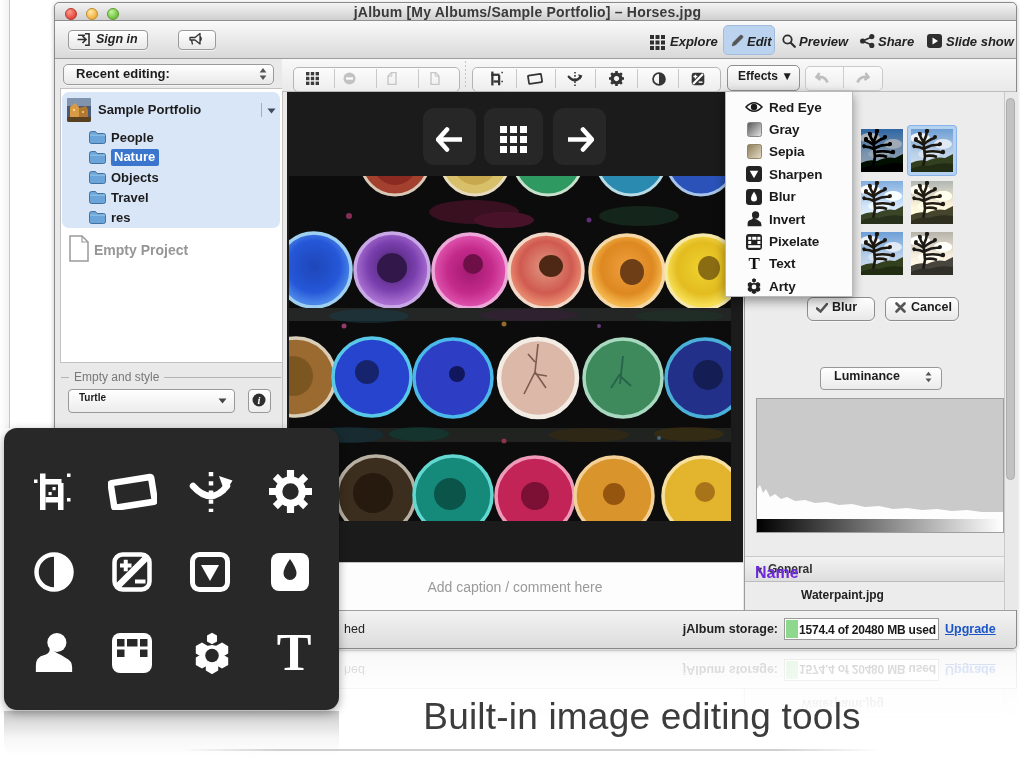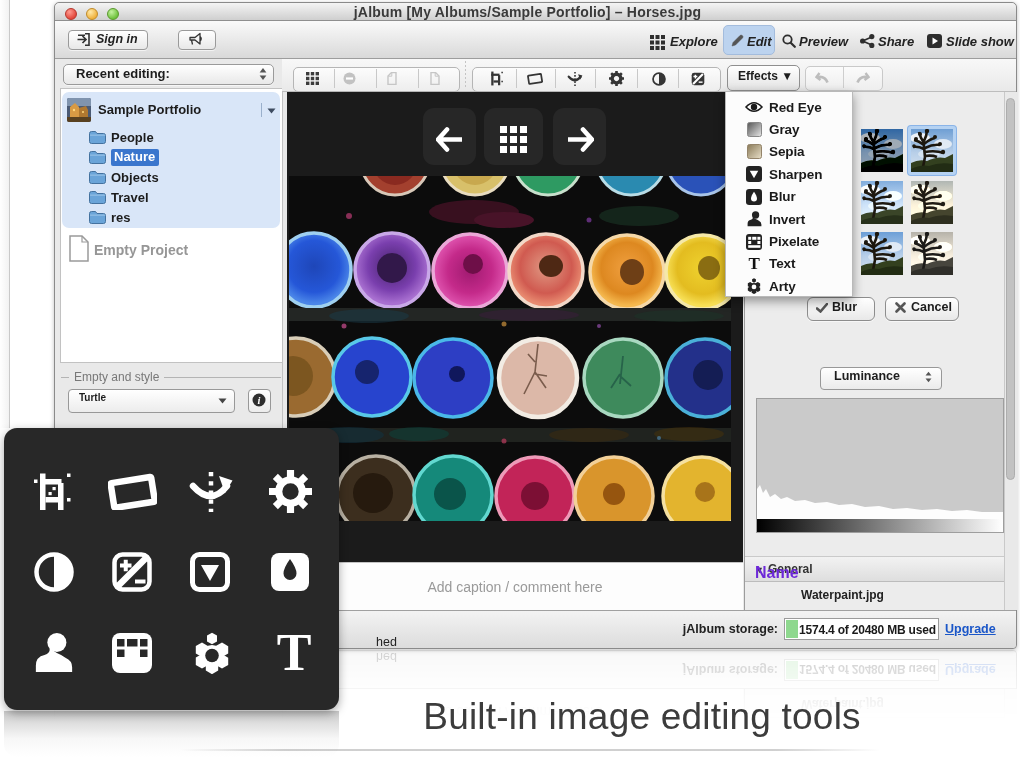--- a/index.html
+++ b/index.html
@@ -456,21 +456,21 @@
         </svg>
     </div>
     <div class="abs" style="left:11px;top:427px;width:246px;height:13px;border:1px solid #9e9e9e;border-top:none;background:linear-gradient(90deg,#000,#fff);"></div>
     <div class="sechdr" style="top:464px;width:260px;"><span style="font-size:9px;margin:0 4px 0 10px;">▼</span>General</div>
     <div class="abs" style="left:10px;top:472px;font-size:16px;font-weight:bold;color:#6d28d9;">Name</div>
     <div class="abs" style="left:56px;top:496px;font-size:12px;font-weight:bold;color:#222;">Waterpaint.jpg</div>
     <div class="abs" style="left:259px;top:0;width:13px;height:518px;background:#e9e9e9;border-left:1px solid #c9c9c9;"></div>
     <div class="abs" style="left:261px;top:6px;width:7px;height:380px;background:#c2c2c2;border:1px solid #adadad;border-radius:5px;"></div>
   </div>
   <div class="statusbar">
-    <div class="abs" style="left:289px;top:24px;font-size:12.5px;color:#222;margin-left:32px;">hed</div>
+    <div class="abs" style="left:289px;top:11px;font-size:12.5px;color:#222;">hed</div>
     <div class="abs" style="left:610px;top:11px;width:113px;text-align:right;font-size:12.5px;font-weight:bold;color:#222;">jAlbum storage:</div>
     <div class="abs" style="left:729px;top:7px;width:153px;height:20px;background:#fff;border:1px solid #9b9b9b;">
       <div class="abs" style="left:1px;top:1px;width:12px;height:18px;background:#8ed88e;"></div>
       <div class="abs" style="left:14px;top:3.5px;font-size:12px;font-weight:bold;color:#1a1a1a;white-space:nowrap;letter-spacing:-0.2px;">1574.4 of 20480 MB used</div>
     </div>
     <div class="abs" style="left:890px;top:11px;font-size:12.5px;font-weight:bold;color:#1a56c8;text-decoration:underline;">Upgrade</div>
   </div>
   <div class="abs" style="left:670px;top:88px;width:128px;height:206px;background:#fcfcfc;border:1px solid #b9b9b9;box-shadow:0 4px 10px rgba(0,0,0,0.4);padding-top:4px;box-sizing:border-box;">
     <div class="menuitem"><div class="menuicon">
           <svg width="18" height="12" viewBox="0 0 18 12">

